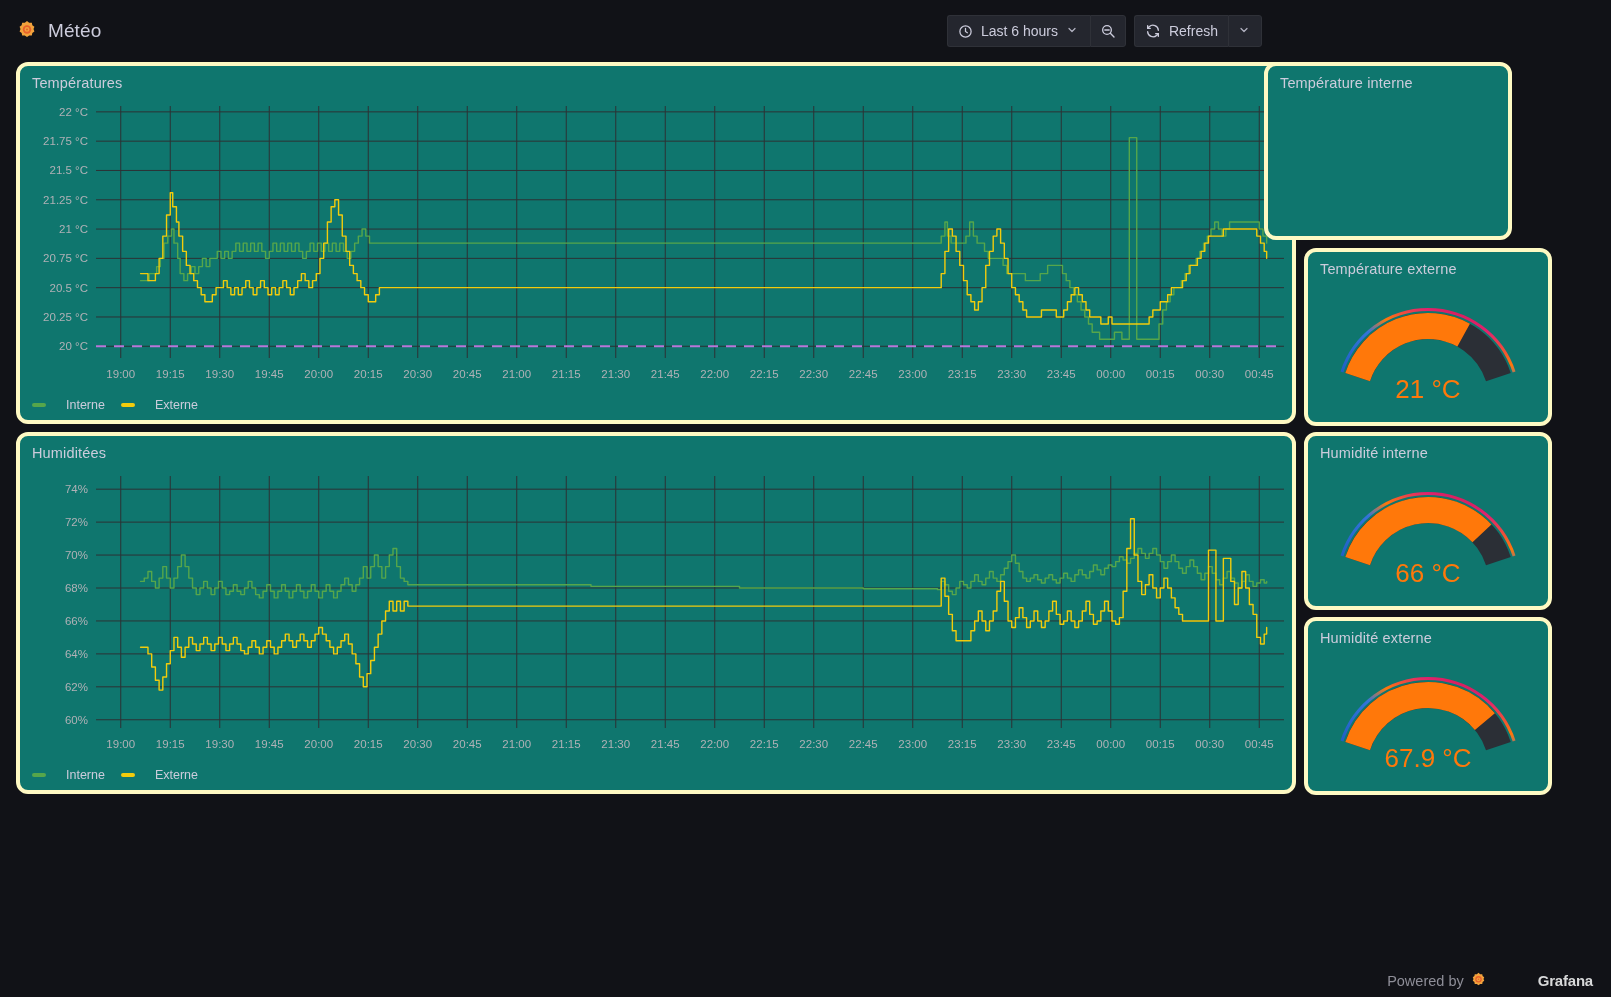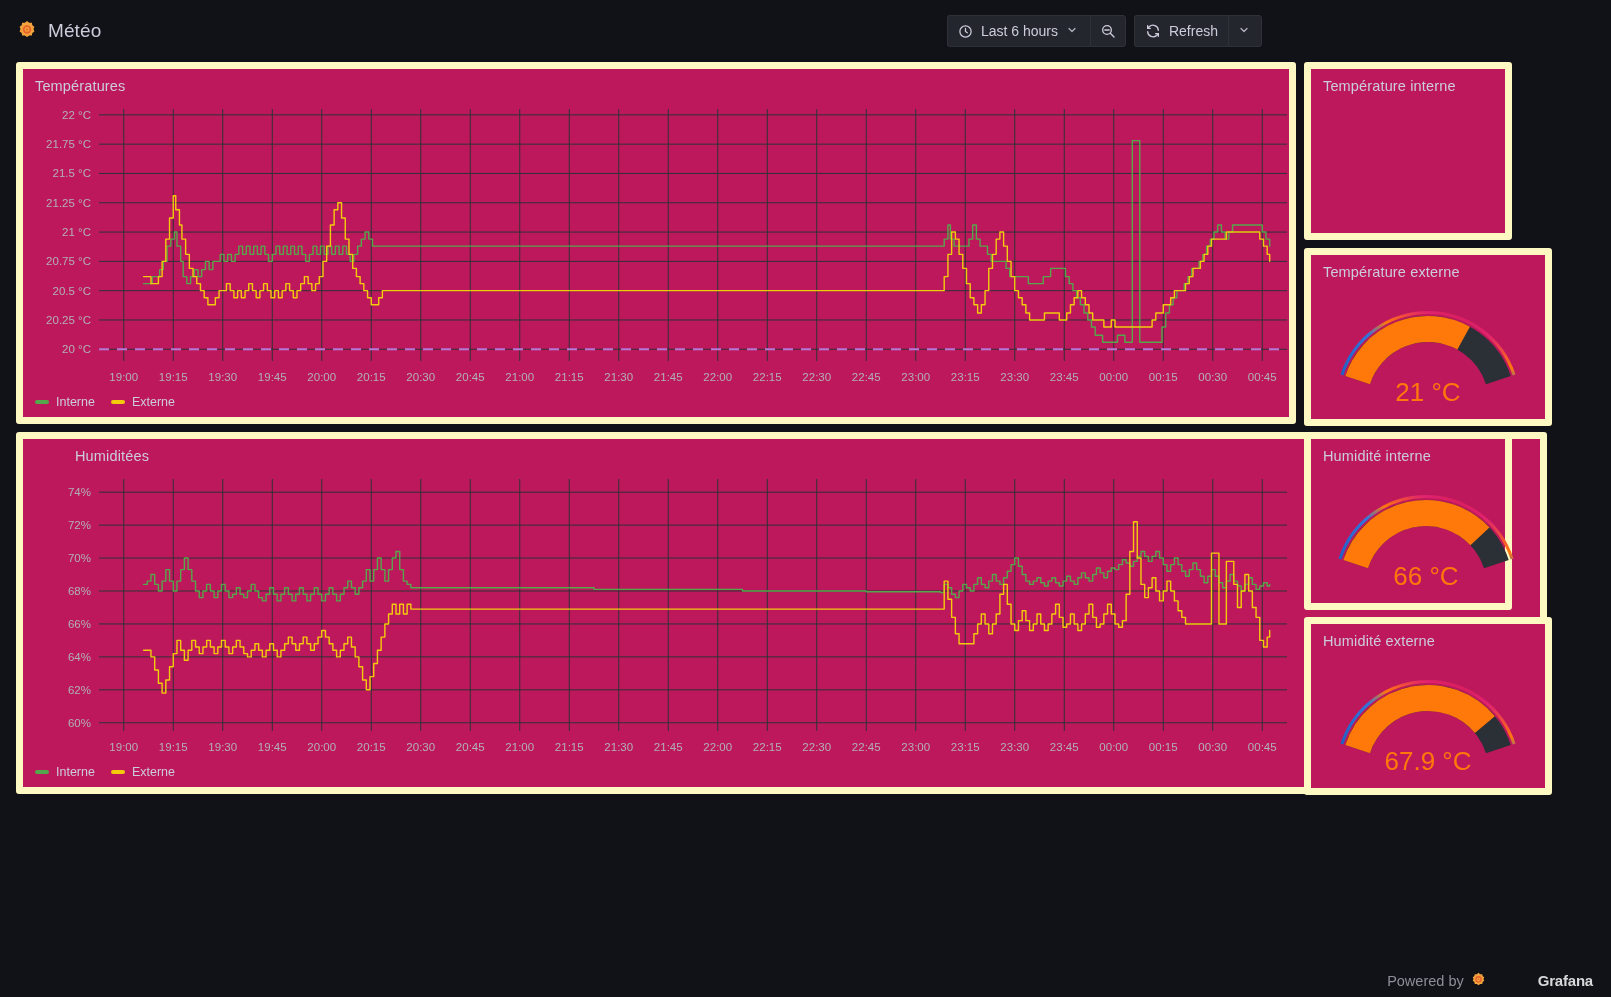--- a/index.html
+++ b/index.html
@@ -34,43 +34,43 @@
   }
   .ctrl.left  { border-radius: 3px 0 0 3px; border-right: none; }
   .ctrl.right { border-radius: 0 3px 3px 0; }
   .ctrl.sq    { padding: 0 9px; }
   .ctrl svg { display: block; }
   .chev { width: 14px; height: 14px; opacity: .85; }
 
   
   .panel {
     position: absolute;
-    background: #be185d;
-    border: 7px solid #fef9c3;
-    border-radius: 3px;
+    background: #0f766e;
+    border: 4px solid #fef9c3;
+    border-radius: 12px;
   }
   .panel-title {
     color: #ccccdc; font-size: 14.5px; font-weight: 400;
     padding: 9px 10px 0 12px; letter-spacing: .15px;
   }
   #panel-temps     { left: 16px;   top: 62px;  width: 1280px; height: 362px; }
-  #panel-humidity  { left: 16px;   top: 432px; width: 1531px; height: 362px; padding-left: 40px; }
-  #gauge-temp-int  { left: 1304px; top: 62px;  width: 208px; height: 178px; }
+  #panel-humidity  { left: 16px;   top: 432px; width: 1280px; height: 362px; }
+  #gauge-temp-int  { left: 1264px; top: 62px;  width: 248px; height: 178px; }
   #gauge-temp-ext  { left: 1304px; top: 248px; width: 248px; height: 178px; }
-  #gauge-hum-int   { left: 1304px; top: 432px; width: 208px; height: 178px; }
+  #gauge-hum-int   { left: 1304px; top: 432px; width: 248px; height: 178px; }
   #gauge-hum-ext   { left: 1304px; top: 617px; width: 248px; height: 178px; }
 
   .chart-area { position: absolute; left: 0; top: 28px; width: 100%; height: 310px; }
   .chart-area svg { display: block; }
 
   .legend {
     position: absolute; left: 12px; bottom: 8px;
     display: flex; align-items: center; gap: 16px;
   }
-  .legend-item { display: flex; align-items: center; gap: 7px; }
+  .legend-item { display: flex; align-items: center; gap: 20px; }
   .legend-swatch { width: 14px; height: 4px; border-radius: 2px; display: block; }
   .legend-label { color: #ccccdc; font-size: 12.5px; }
 
   .gauge-wrap { position: absolute; left: 0; top: 26px; width: 100%; height: 150px; }
   .gauge-wrap svg { display: block; margin: 0 auto; }
 
   
   .footer {
     position: absolute; right: 18px; bottom: 8px;
     display: flex; align-items: center; gap: 6px;

